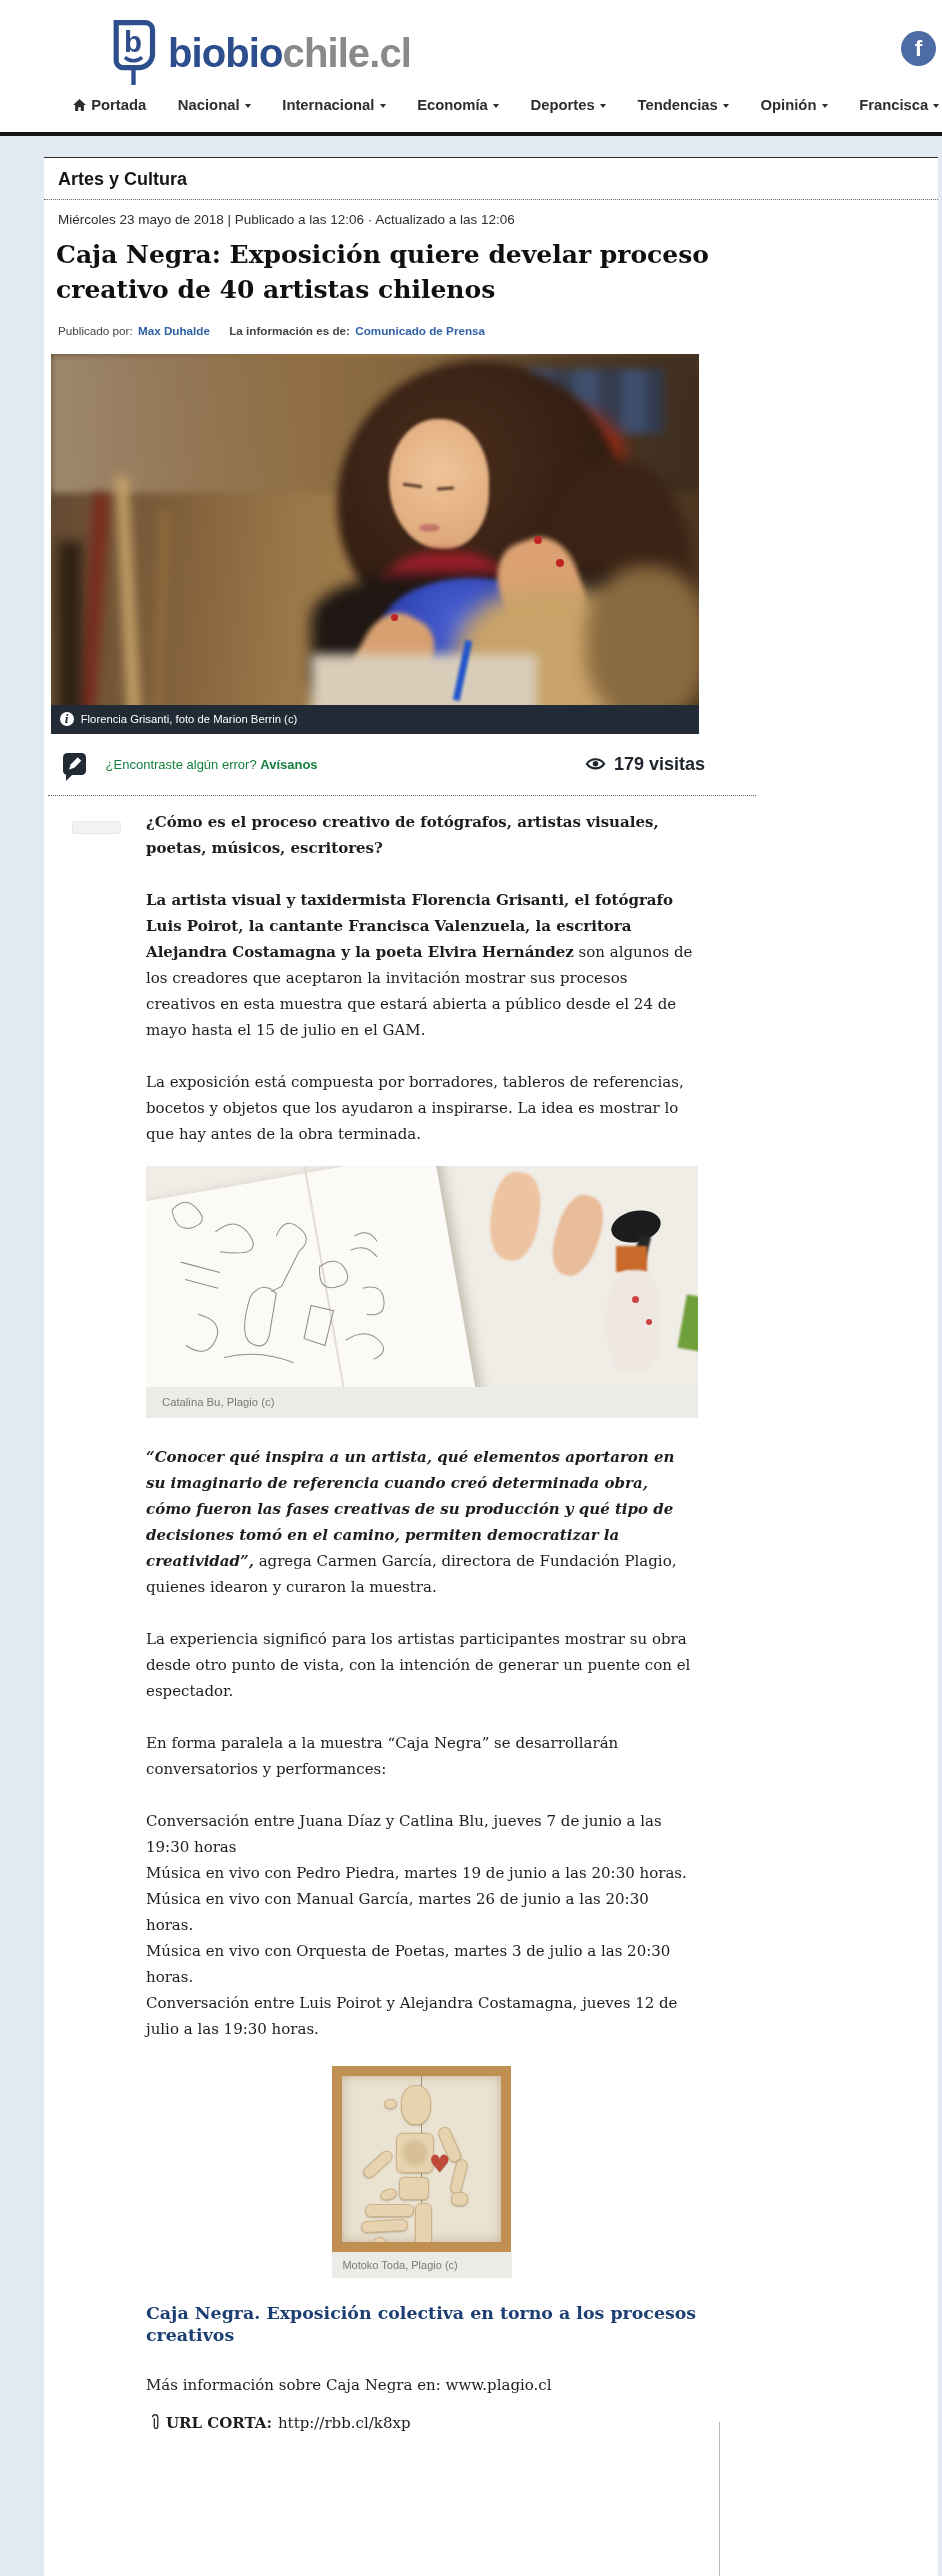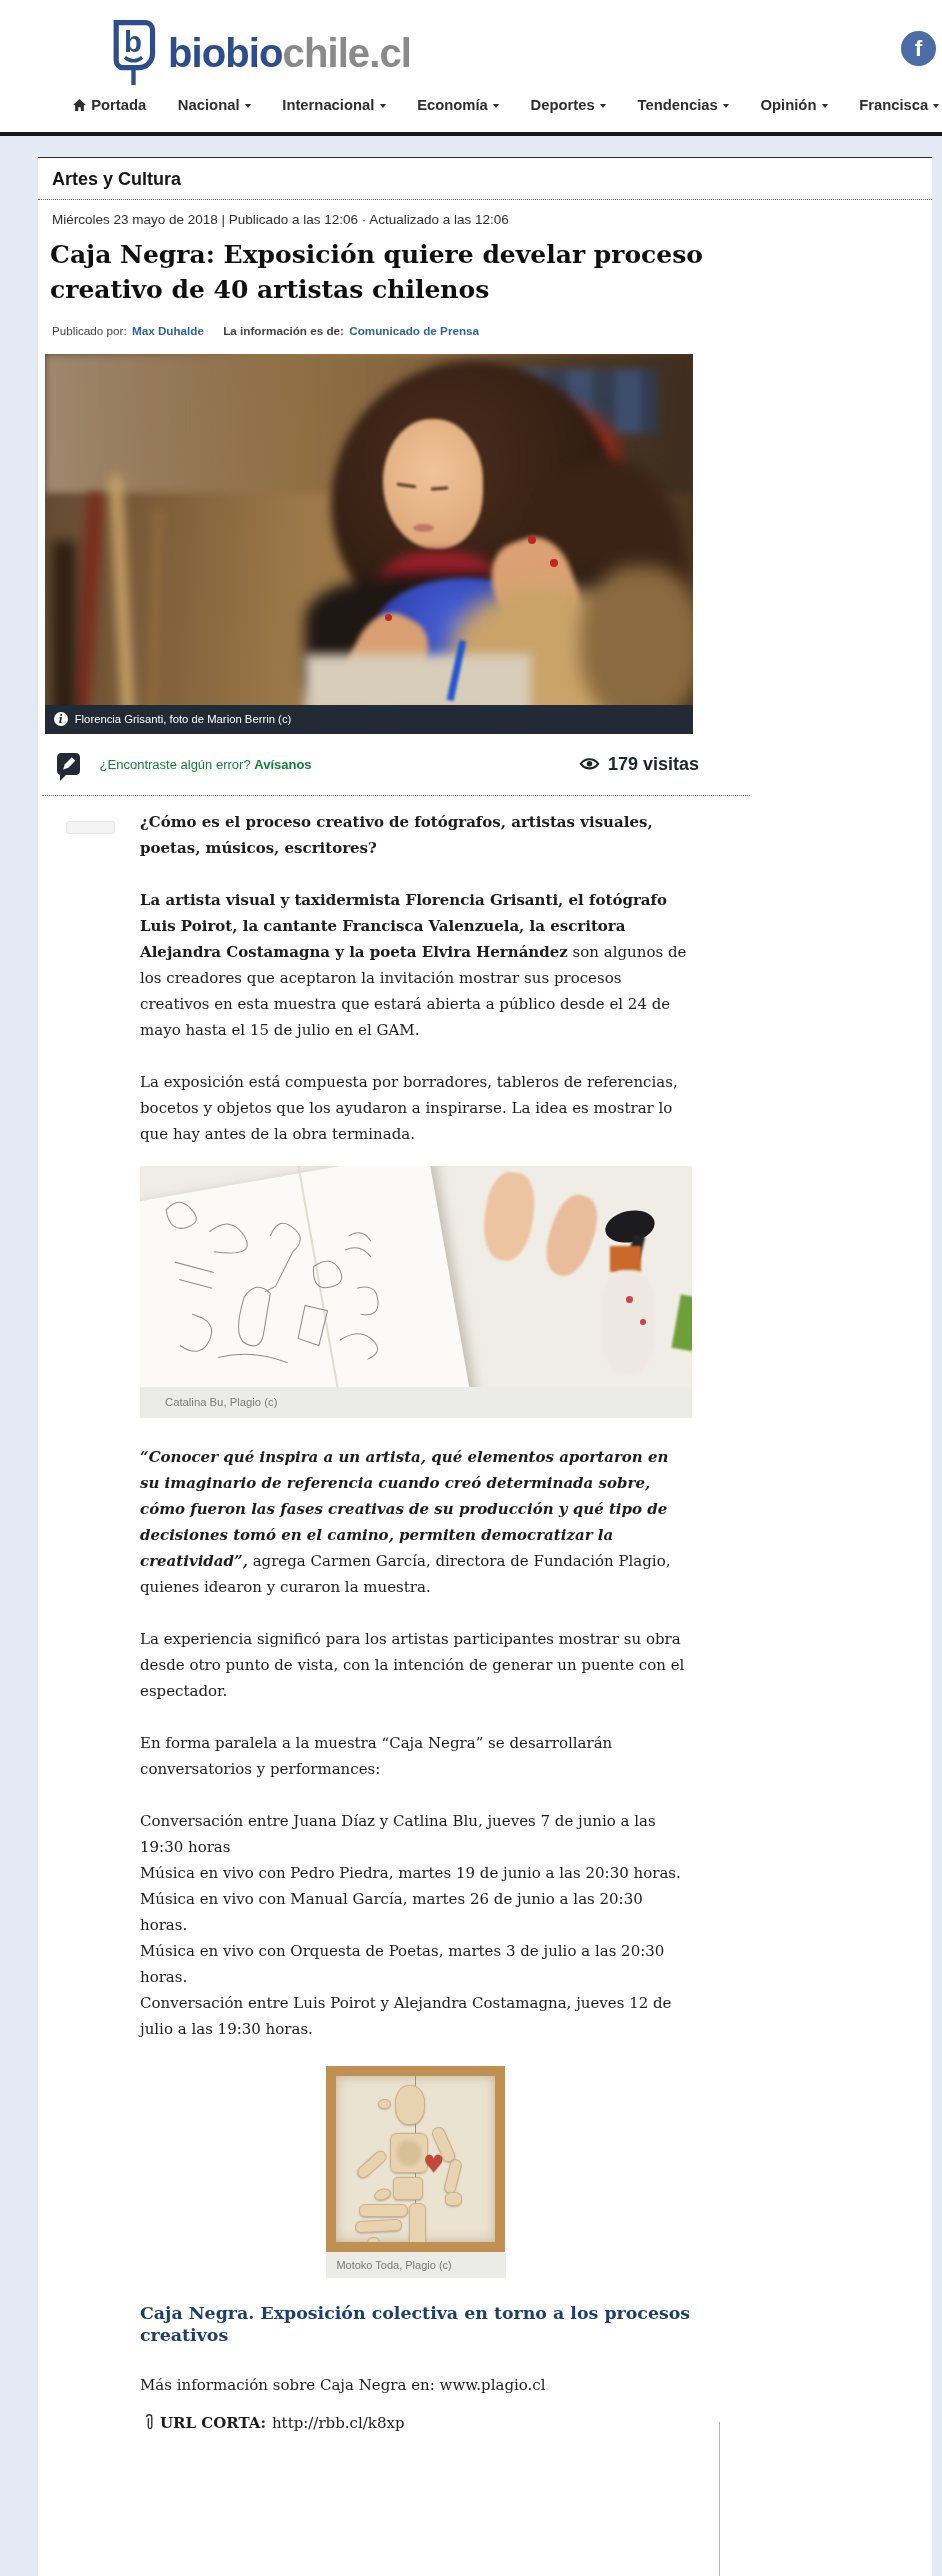--- a/index.html
+++ b/index.html
@@ -14,21 +14,21 @@
   .fb{position:absolute;right:7px;top:31px;width:35px;height:35px;border-radius:50%;
       background:#4d6ca5;color:#fff;font-weight:bold;font-size:22.6px;text-align:center;
       line-height:35px;cursor:pointer;}
   .nav{position:absolute;left:0;right:0;top:97px;display:flex;justify-content:space-between;
        padding:0 3.5px 0 73px;font-size:14.8px;font-weight:bold;color:#2e2e2e;}
   .nav-item{display:flex;align-items:center;gap:5.2px;cursor:pointer;white-space:nowrap;}
   .caret{width:0;height:0;border-left:3.5px solid transparent;border-right:3.5px solid transparent;
          border-top:4.3px solid #2e2e2e;margin-top:1.7px;}
   .blackbar{position:absolute;left:0;top:132px;width:943px;height:4.3px;background:#161616;}
   
-  .card{position:absolute;left:38px;top:157px;width:894px;bottom:0;background:#ffffff;
+  .card{position:absolute;left:44px;top:157px;width:894px;bottom:0;background:#ffffff;
         border-top:1.7px solid #2b2b2b;}
   .section-head{padding:10.4px 14px 7.8px 14px;border-bottom:0.9px dotted #666;
                 font-size:18px;font-weight:bold;color:#151515;line-height:22.6px;}
   .dateline{margin:12px 14px 0 14px;font-size:13.5px;color:#2e2e2e;line-height:16.5px;}
   .title{margin:8.7px 14px 0 12px;width:712px;font-family:"DejaVu Serif",serif;
          font-weight:bold;font-size:25px;line-height:35px;color:#101010;}
   .byline{margin:17.4px 14px 0 14px;font-size:11.7px;color:#444;display:flex;gap:5.2px;align-items:baseline;}
   .bylink{color:#2f62a7;font-weight:bold;cursor:pointer;}
   .byl2{margin-left:14px;font-weight:bold;}
   
@@ -54,21 +54,21 @@
   
   .abody{margin:13px 0 0 102px;width:552px;font-family:"DejaVu Serif",serif;
          font-size:15px;line-height:26px;color:#1d1d1d;}
   .abody p{margin:26px 0 0 0;}
   .abody p.first{margin-top:12px;}
   .b{font-weight:bold;}
   .bi{font-weight:bold;font-style:italic;}
   .fig2{margin-top:19px;width:552px;}
   .fig2-photo{position:relative;width:552px;height:221px;overflow:hidden;background:#f0ede7;}
   .fig2-cap,.fig3-cap{background:#ebebe8;color:#7a7a76;font-family:"Liberation Sans",sans-serif;}
-  .fig2-cap{height:31px;line-height:31px;font-size:11.3px;padding-left:25px;}
+  .fig2-cap{height:31px;line-height:31px;font-size:11.3px;padding-left:16px;}
   .fig3{margin:24px auto 0 auto;width:180px;}
   .fig3-photo{position:relative;width:159px;height:166px;border:10.4px solid #c08f52;
               background:#eae3d2;overflow:hidden;box-shadow:inset 0 0 12px rgba(120,90,40,.35);}
   .fig3-cap{height:26px;line-height:26px;font-size:11px;padding-left:10.4px;}
   .piece{position:absolute;background:#e7d3b0;border:0.9px solid #cdb289;border-radius:5.2px;
          box-shadow:0 0.9px 1.7px rgba(120,100,60,.4);}
   .subhead{margin:23.4px 0 0 0;font-family:"DejaVu Serif",serif;font-weight:bold;
            font-size:17.4px;line-height:22px;color:#1c3e73;}
   .infoblock{margin:23.4px 0 0 0;line-height:25px;}
   .moreinfo{margin:17.4px 0 0 0;}
@@ -261,21 +261,21 @@
           <div style="position:absolute;left:460px;top:104px;width:56px;height:104px;background:#efe8e2;
                border-radius:40%;filter:blur(0.9px);"></div>
           <div style="position:absolute;left:486px;top:130px;width:7px;height:7px;border-radius:50%;background:#c44;"></div>
           <div style="position:absolute;left:500px;top:153px;width:6px;height:6px;border-radius:50%;background:#c44;"></div>
           <div style="position:absolute;right:-7px;top:130px;width:22.6px;height:54px;background:#6f9f3a;
                transform:rotate(10deg);filter:blur(0.9px);"></div>
         </div>
         <figcaption class="fig2-cap">Catalina Bu, Plagio (c)</figcaption>
       </figure>
 
-      <p><span class="bi">“Conocer qué inspira a un artista, qué elementos aportaron en su imaginario de referencia cuando creó determinada sobre, cómo fueron las fases creativas de su producción y qué tipo de decisiones tomó en el camino, permiten democratizar la creatividad”,</span><span> agrega Carmen García, directora de Fundación Plagio, quienes idearon y curaron la muestra.</span></p>
+      <p><span class="bi">“Conocer qué inspira a un artista, qué elementos aportaron en su imaginario de referencia cuando creó determinada obra, cómo fueron las fases creativas de su producción y qué tipo de decisiones tomó en el camino, permiten democratizar la creatividad”,</span><span> agrega Carmen García, directora de Fundación Plagio, quienes idearon y curaron la muestra.</span></p>
 
       <p>La experiencia significó para los artistas participantes mostrar su obra desde otro punto de vista, con la intención de generar un puente con el espectador.</p>
 
       <p>En forma paralela a la muestra “Caja Negra” se desarrollarán conversatorios y performances:</p>
 
       <p>
         <span>Conversación entre Juana Díaz y Catlina Blu, jueves 7 de junio a las 19:30 horas</span><br>
         <span>Música en vivo con Pedro Piedra, martes 19 de junio a las 20:30 horas.</span><br>
         <span>Música en vivo con Manual García, martes 26 de junio a las 20:30 horas.</span><br>
         <span>Música en vivo con Orquesta de Poetas, martes 3 de julio a las 20:30 horas.</span><br>

